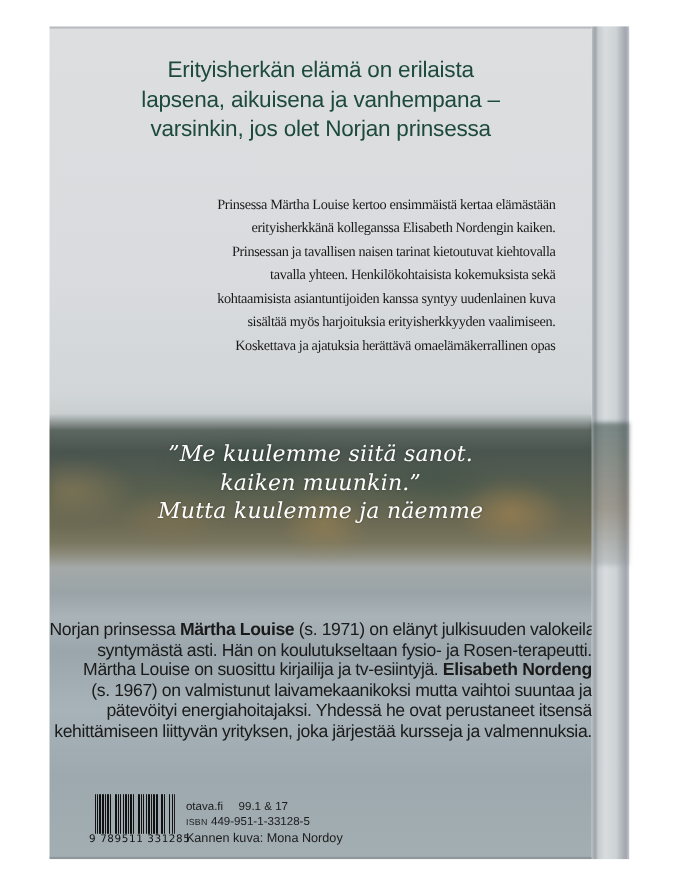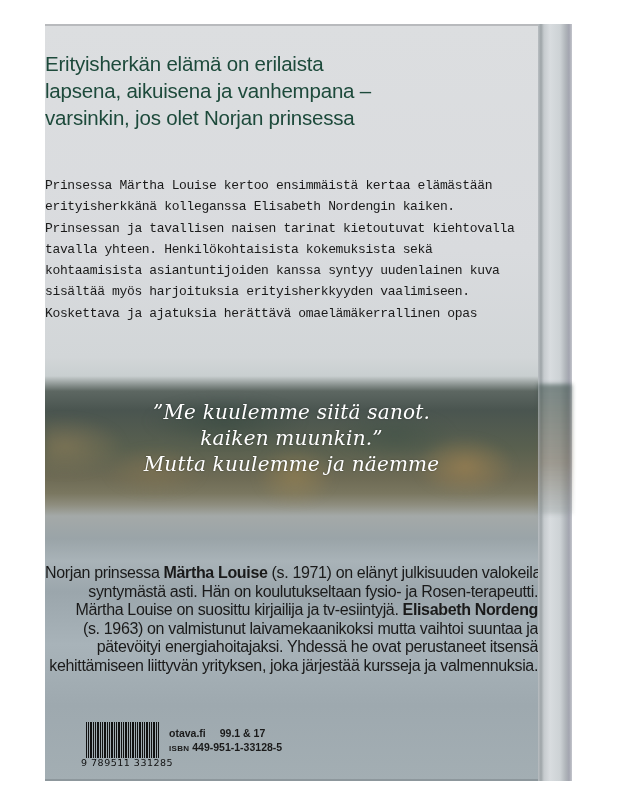--- a/index.html
+++ b/index.html
@@ -58,28 +58,28 @@
       #aeb3b8 28px, #a3a5b0 31px, #c4c6cc 34px);
   }
   .spine .band {
     position: absolute; left: 0; right: 0; top: 360px; height: 130px;
     background: linear-gradient(180deg, rgba(60,80,75,0.6), rgba(110,100,80,0.55) 60%, rgba(140,150,150,0.3));
     filter: blur(2px);
   }
 
   .heading {
     position: absolute; left: 0; width: 493px; top: 26px;
-    color: #1d4a3b;
+    text-align: center; color: #1d4a3b;
     font-family: "Liberation Sans", sans-serif;
     font-size: 20.5px; line-height: 27px; letter-spacing: -0.2px;
   }
   .blurb {
     position: absolute; left: 0; width: 460px; top: 151px;
-    text-align: left; color: #1a1a1a;
-    font-family: Liberation Mono, monospace;
+    text-align: right; color: #1a1a1a;
+    font-family: Liberation Serif, serif;
     font-size: 13px; line-height: 21.3px; letter-spacing: -0.35px;
   }
   .quote {
     position: absolute; left: 0; width: 493px; top: 375px;
     text-align: center; color: #ffffff;
     font-family: "DejaVu Serif", serif; font-style: italic;
     font-size: 20px; line-height: 26px; letter-spacing: 0.2px;
     text-shadow: 0 0 2px rgba(0,0,0,0.35);
   }
   .bio {
@@ -104,21 +104,21 @@
   .barcode .digits {
     position: absolute; left: 0; top: 35px; width: 80px;
     font-family: "DejaVu Sans", sans-serif; font-size: 9.5px; color: #111;
     letter-spacing: 0.5px; white-space: nowrap;
   }
   .imprint {
     position: absolute; left: 124px; top: 702px;
     font-family: "Liberation Sans", sans-serif; color: #1a1a1a;
     font-size: 10.5px; line-height: 14px;
   }
-  .imprint .row { white-space: nowrap; font-weight: bold; }
+  .imprint .row { white-space: nowrap; }
   .imprint .gap { display: inline-block; width: 14px; }
   .imprint .isbn-label { font-size: 8px; letter-spacing: 0.3px; }
   .imprint .credit { font-size: 11.5px; }
 </style>
 </head>
 <body>
 
 <div class="book">
   <div class="cover">
     <div class="top-edge"></div>
@@ -143,37 +143,38 @@
     <div class="quote">
       <span class="line">”Me kuulemme siitä sanot.</span>
       <span class="line">kaiken muunkin.”</span>
       <span class="line">Mutta kuulemme ja näemme</span>
     </div>
 
     <div class="bio">
       <span class="line"><span>Norjan prinsessa </span><b>Märtha Louise</b><span> (s. 1971) on elänyt julkisuuden valokeilassa</span></span>
       <span class="line">syntymästä asti. Hän on koulutukseltaan fysio- ja Rosen-terapeutti.</span>
       <span class="line"><span>Märtha Louise on suosittu kirjailija ja tv-esiintyjä. </span><b>Elisabeth Nordeng</b></span>
-      <span class="line">(s. 1963) on valmistunut laivamekaanikoksi mutta vaihtoi suuntaa ja</span>
+      <span class="line">(s. 1967) on valmistunut laivamekaanikoksi mutta vaihtoi suuntaa ja</span>
       <span class="line">pätevöityi energiahoitajaksi. Yhdessä he ovat perustaneet itsensä</span>
       <span class="line">kehittämiseen liittyvän yrityksen, joka järjestää kursseja ja valmennuksia.</span>
     </div>
 
     <div class="barcode">
       <div class="bars"></div>
       <div class="digits">9 789511 331285</div>
     </div>
 
     <div class="imprint">
       <div class="row">
         <span>otava.fi</span><span class="gap"></span><span>99.1 &amp; 17</span>
       </div>
       <div class="row">
         <span class="isbn-label">ISBN</span> <span>449-951-1-33128-5</span>
       </div>
+      <div class="row credit">Kannen kuva: Mona Nordoy</div>
     </div>
 
     <div class="bottom-edge"></div>
   </div>
 
   <div class="spine">
     <div class="band"></div>
   </div>
 </div>
 

